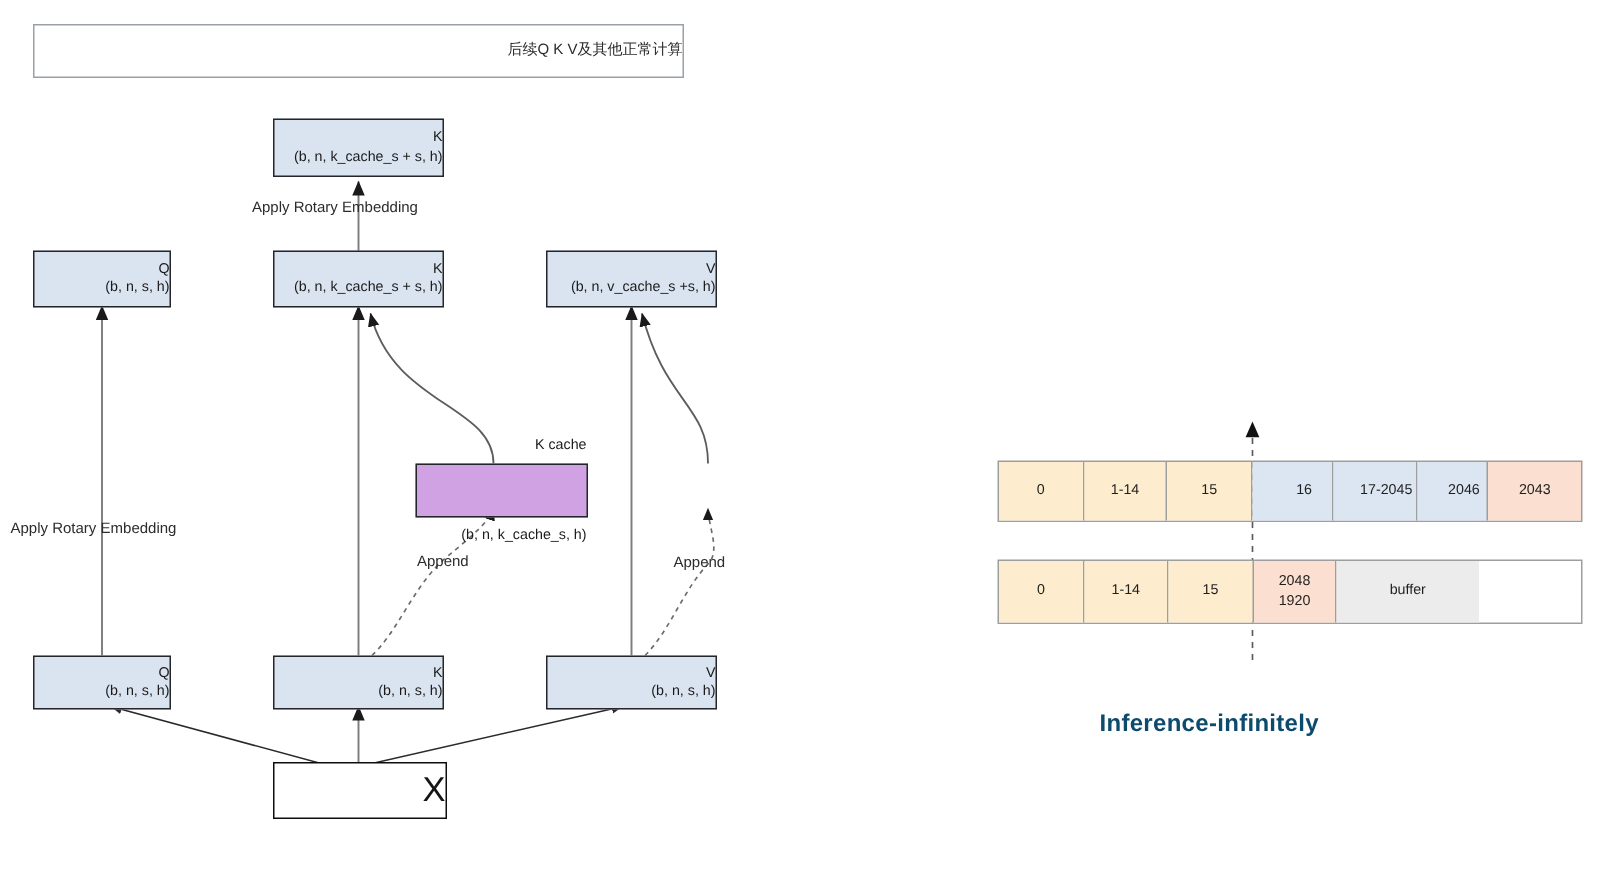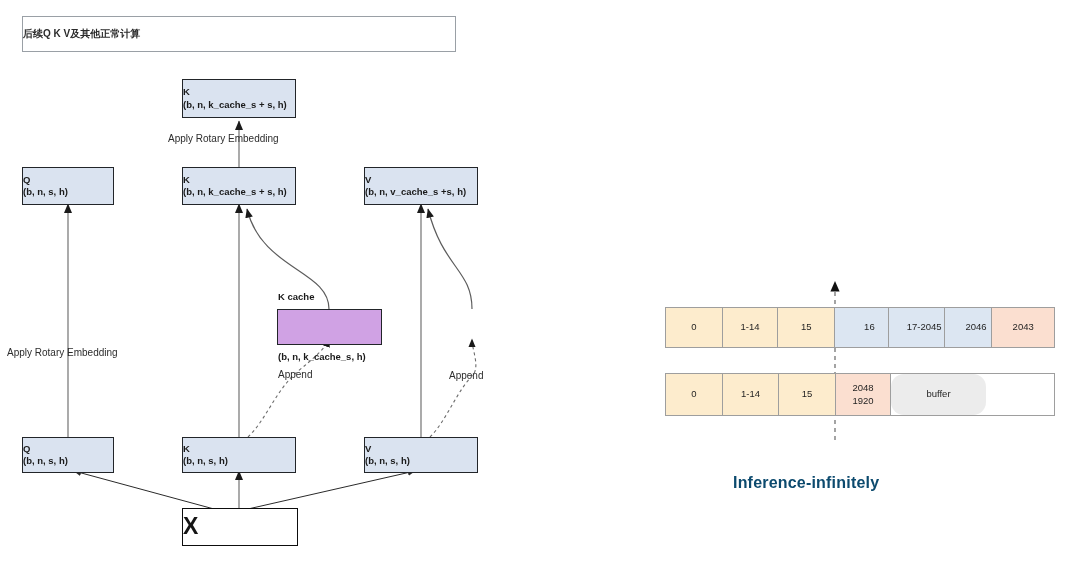--- a/index.html
+++ b/index.html
@@ -28,25 +28,24 @@
     height: 588px;
     pointer-events: none;
   }
 
   
   .node {
     position: absolute;
     box-sizing: border-box;
     display: flex;
     flex-direction: column;
-    align-items: flex-start;
+    align-items: flex-end;
     justify-content: center;
     text-align: center;
     line-height: 1.28;
-    font-weight: bold;
   }
   .node .ln1 { display: block; }
   .node .ln2 { display: block; }
 
   .node-blue {
     background: #dae3f0;
     border: 1.4px solid #222529;
     font-size: 9.5px;
   }
   .node-purple {
@@ -93,21 +92,21 @@
     text-align: center;
     font-size: 9.5px;
     color: #1f1f1f;
     border-right: 1px solid #9e9e9e;
     line-height: 1.30;
   }
   .cell:last-child { border-right: none; }
   .c-yellow { background: #fdeccd; }
   .c-blue   { background: #dce6f2; padding-left: 16px; }
   .c-peach  { background: #fbdfd0; }
-  .c-grey   { background: #ececec; border-radius: 13px; }
+  .c-grey   { background: #ececec; }
 
   .section-title {
     position: absolute;
     font-size: 16px;
     font-weight: bold;
     color: #0c4a6e;
     letter-spacing: 0.2px;
     white-space: nowrap;
   }
 </style>
@@ -177,21 +176,21 @@
 
   <div class="node node-blue" style="left:364px; top:167px; width:114px; height:38px;">
     <span class="ln1">V</span>
     <span class="ln2">(b, n, v_cache_s +s, h)</span>
   </div>
 
   <div class="edge-label" style="left:7px; top:347px;">
     <span>Apply Rotary Embedding</span>
   </div>
 
-  <div class="node node-purple" style="left:277px; top:309px; width:105px; height:36px;gap:48px;">
+  <div class="node node-purple" style="left:277px; top:309px; width:115px; height:36px;gap:48px;">
     <span class="ln1">K cache</span>
     <span class="ln2">(b, n, k_cache_s, h)</span>
   </div>
 
 
   <div class="edge-label" style="left:278px; top:369px;">
     <span>Append</span>
   </div>
 
   <div class="edge-label" style="left:449px; top:370px;">

